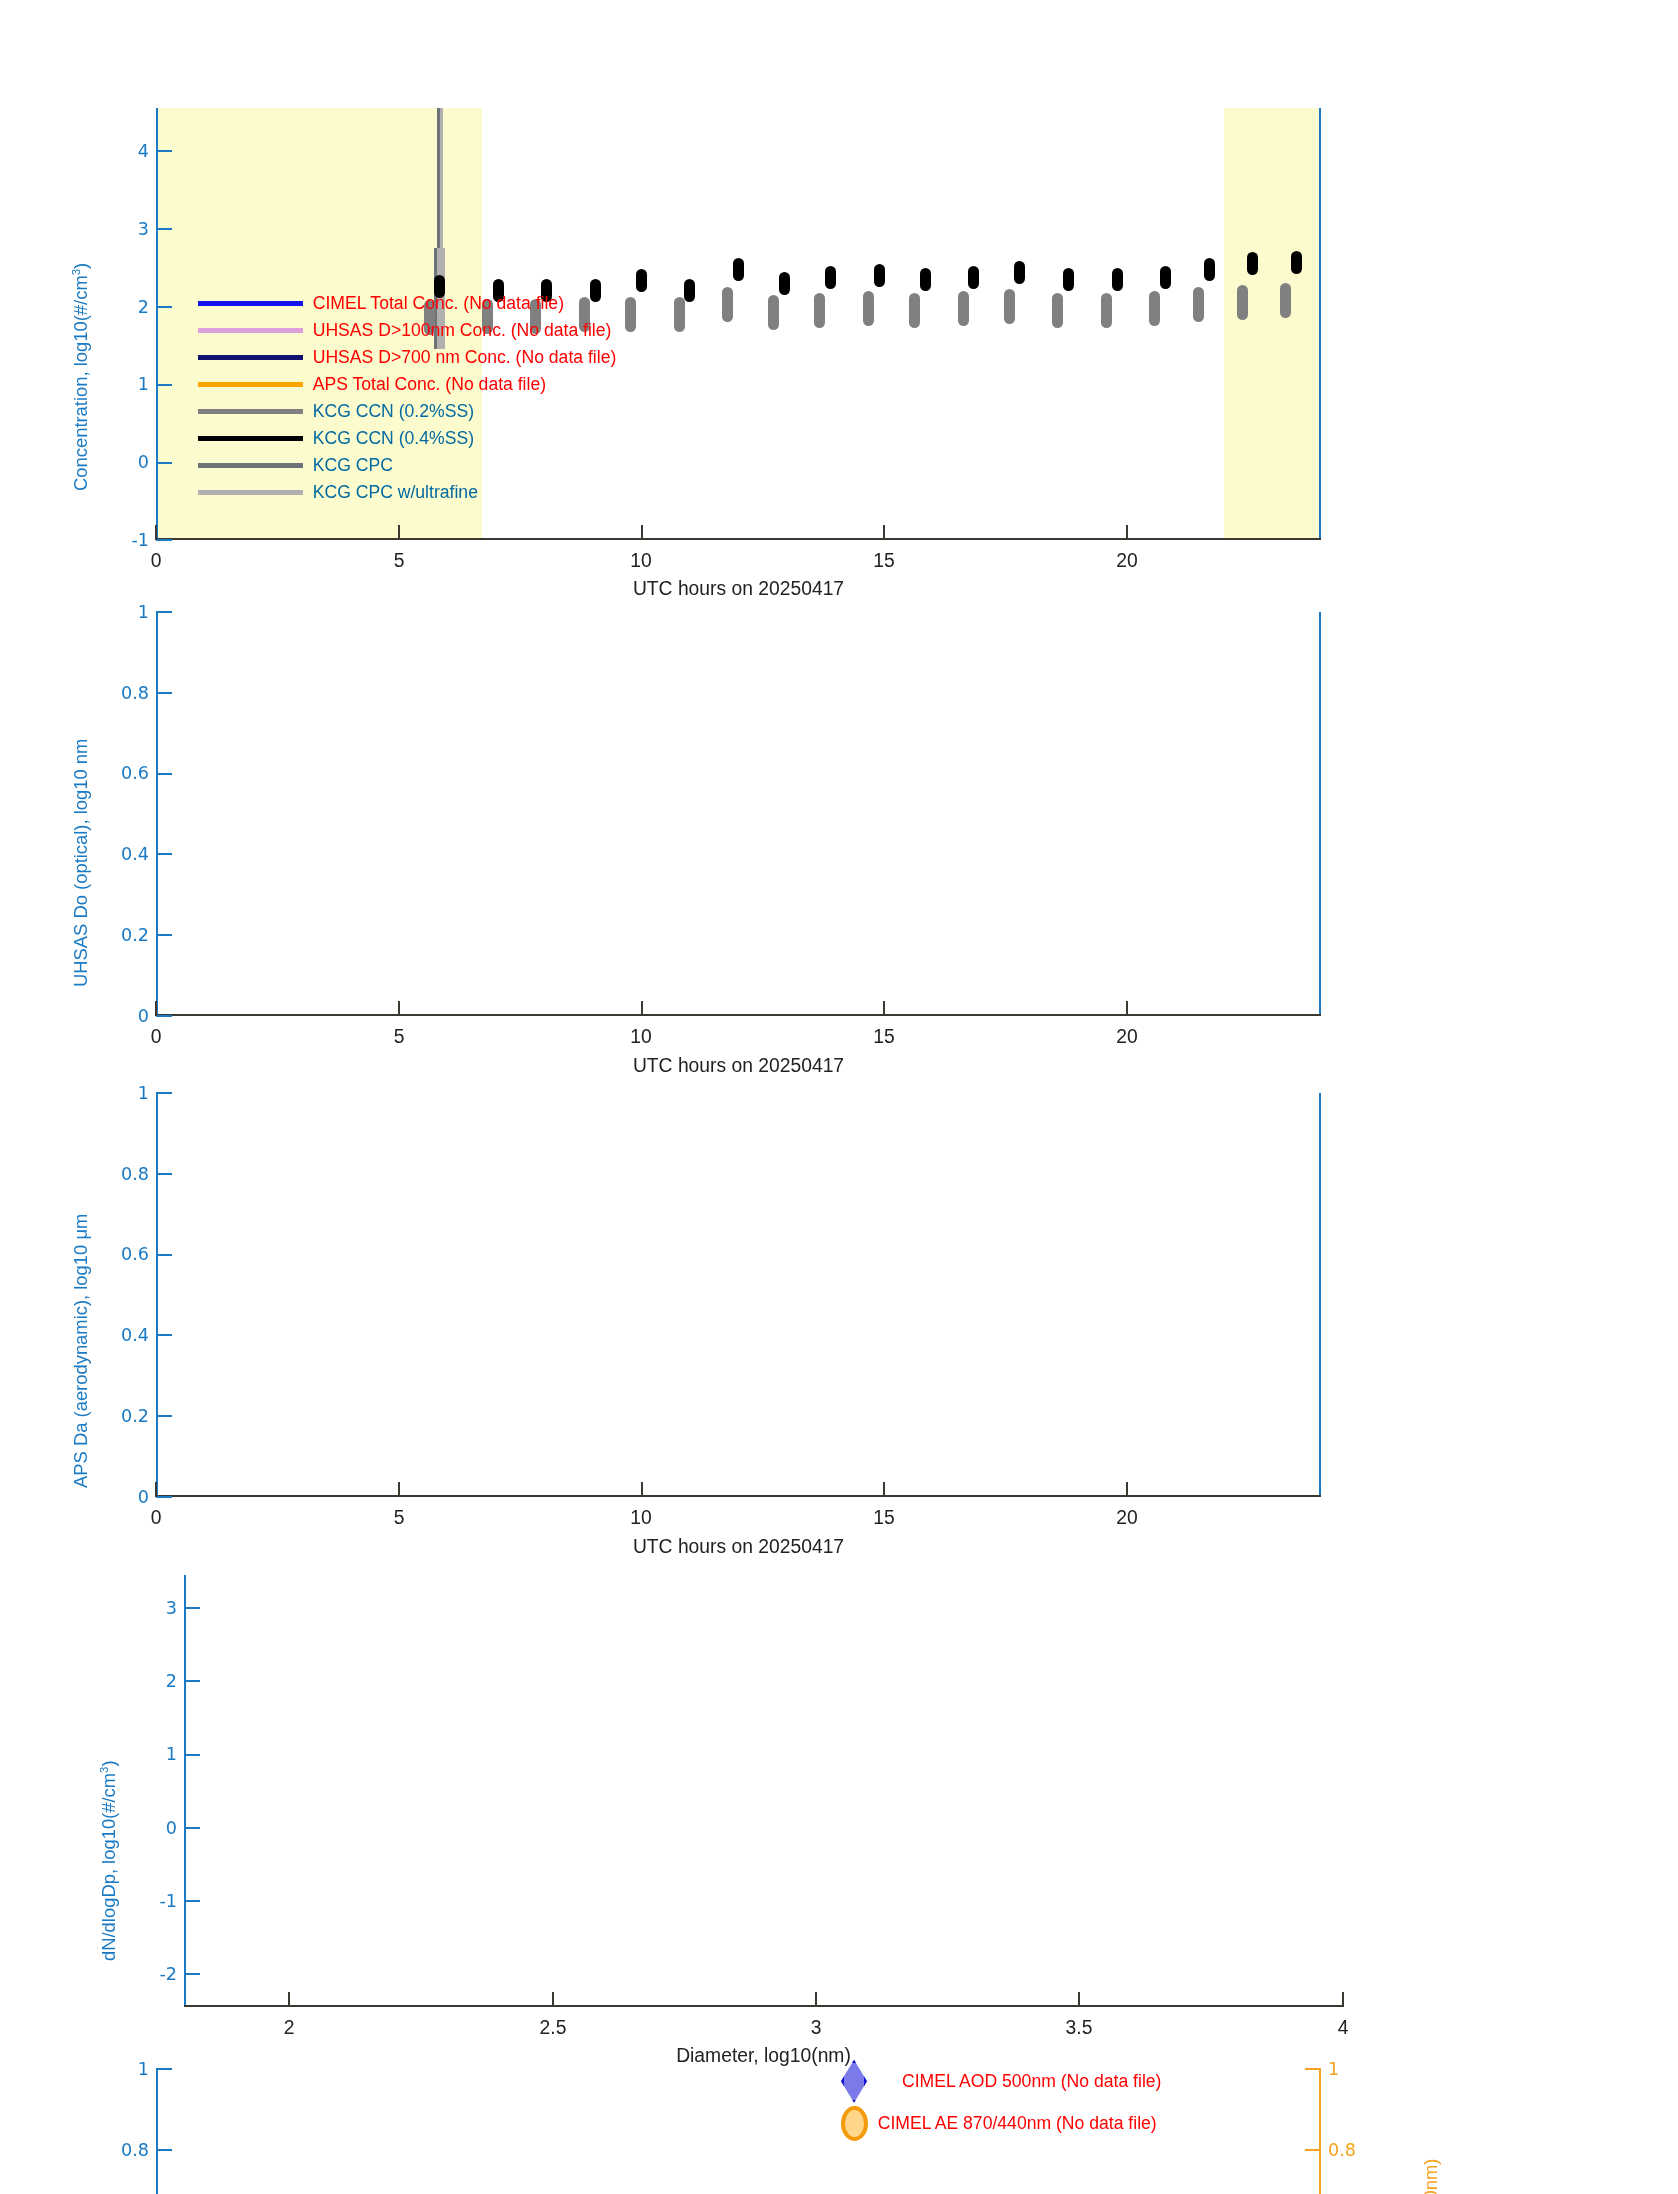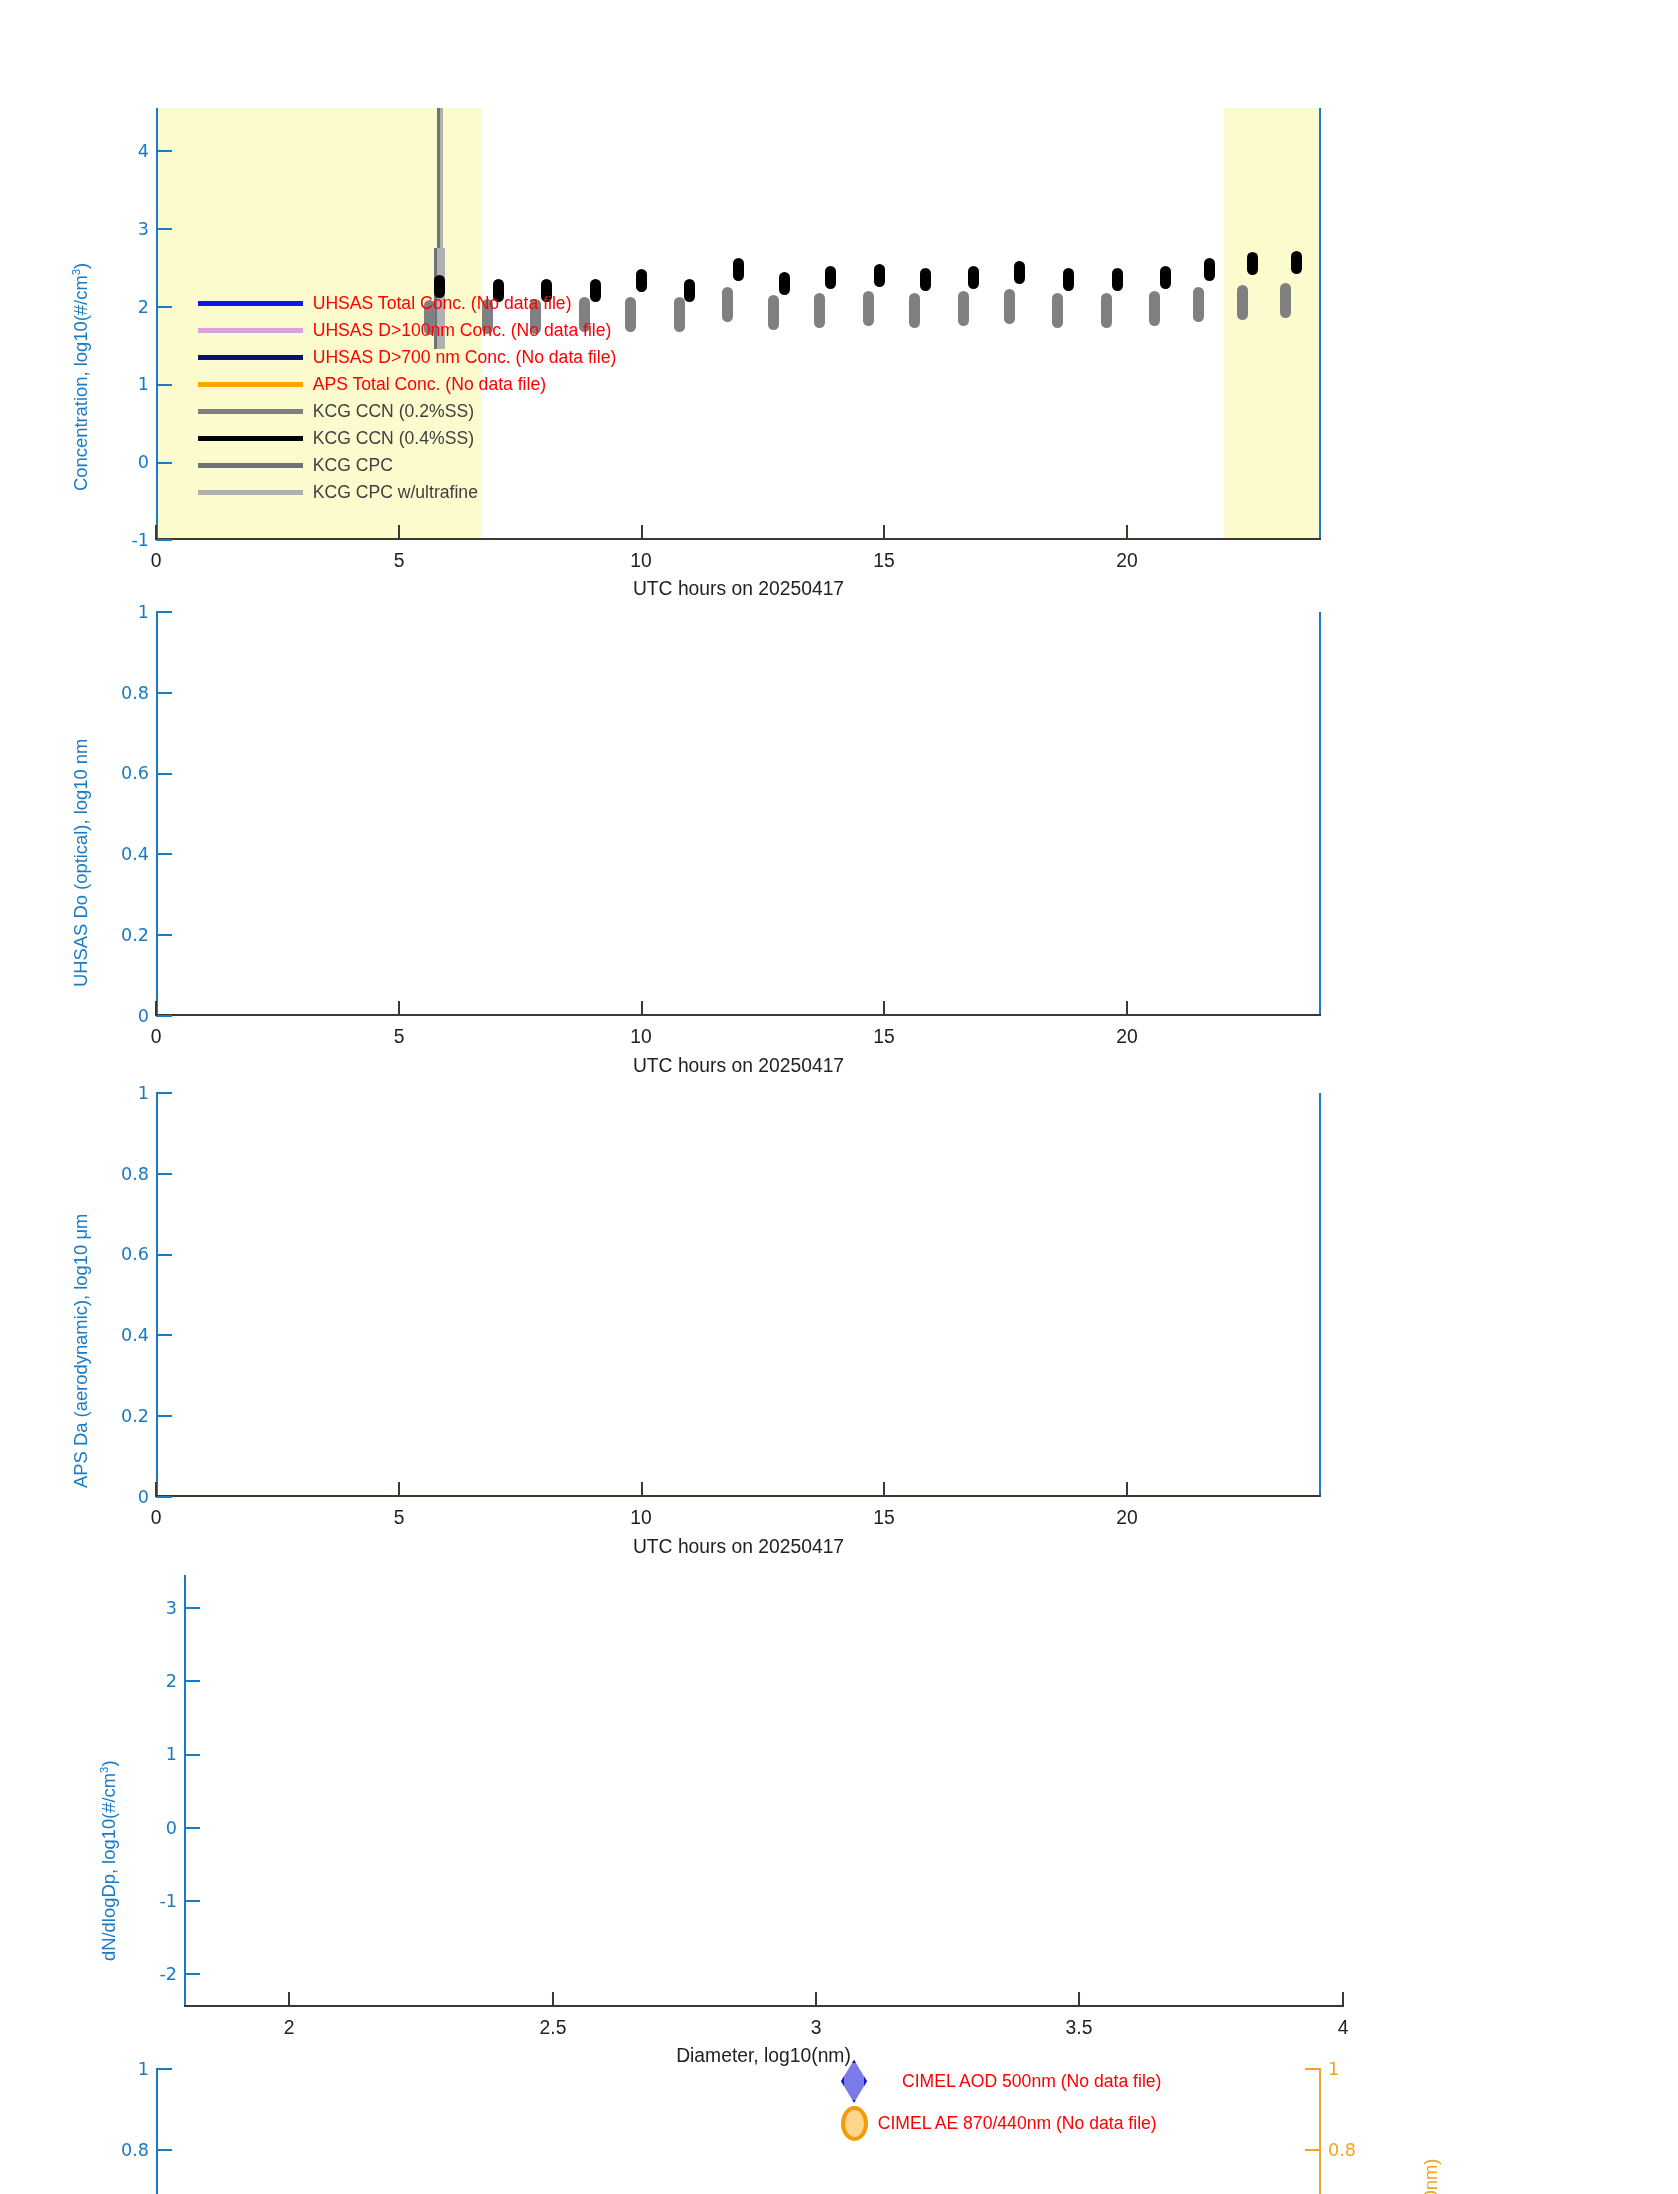--- a/index.html
+++ b/index.html
@@ -31,21 +31,21 @@
   .xtitle{position:absolute;color:#222;font-size:19.3px;white-space:nowrap;
         left:50%;transform:translateX(-50%);}
 
   .shade{position:absolute;top:0;bottom:0;background:#fcfbce;}
 
   .legend{position:absolute;}
   .lgrow{position:relative;height:27px;display:flex;align-items:center;}
   .lgline{width:105px;height:4.4px;flex:none;}
   .lgtext{margin-left:9.7px;font-size:17.6px;white-space:nowrap;}
   .lgtext.red{color:#ff0000;}
-  .lgtext.blk{color:#404040;}
+  .lgtext.blk{color:#0369a1;}
 
   .mk-diamond{width:26px;height:43px;flex:none;position:relative;}
   .mk-diamond:before{content:"";position:absolute;inset:0;
       background:#7a7ae8;border:3.1px solid #1414d2;
       clip-path:polygon(50% 0,100% 50%,50% 100%,0 50%);}
   .mk-circle{width:27px;height:35px;flex:none;border-radius:50%;
       background:#ffd68a;border:4px solid #f59a0a;box-sizing:border-box;}
 
   .blob{position:absolute;}
   .spike{position:absolute;width:3.1px;}
@@ -138,21 +138,21 @@
       </div>
 
     <div class="ytitle" style="left:-86px;top:383px;">
       <span>Concentration,  log10(#/cm</span><sup>3</sup><span>)</span>
     </div>
     <div class="xtitle" style="top:470px;">UTC hours on 20250417</div>
 
     <div class="legend" style="left:42px;top:182px;">
         <div class="lgrow">
           <div class="lgline" style="background: rgb(20, 20, 240);"></div>
-          <div class="lgtext red">UHSAS Total Conc. (No data file)</div>
+          <div class="lgtext red">CIMEL Total Conc. (No data file)</div>
         </div>
         <div class="lgrow">
           <div class="lgline" style="background: rgb(221, 160, 221);"></div>
           <div class="lgtext red">UHSAS D&gt;100nm Conc. (No data file)</div>
         </div>
         <div class="lgrow">
           <div class="lgline" style="background: rgb(16, 16, 112);"></div>
           <div class="lgtext red">UHSAS D&gt;700 nm Conc. (No data file)</div>
         </div>
         <div class="lgrow">

